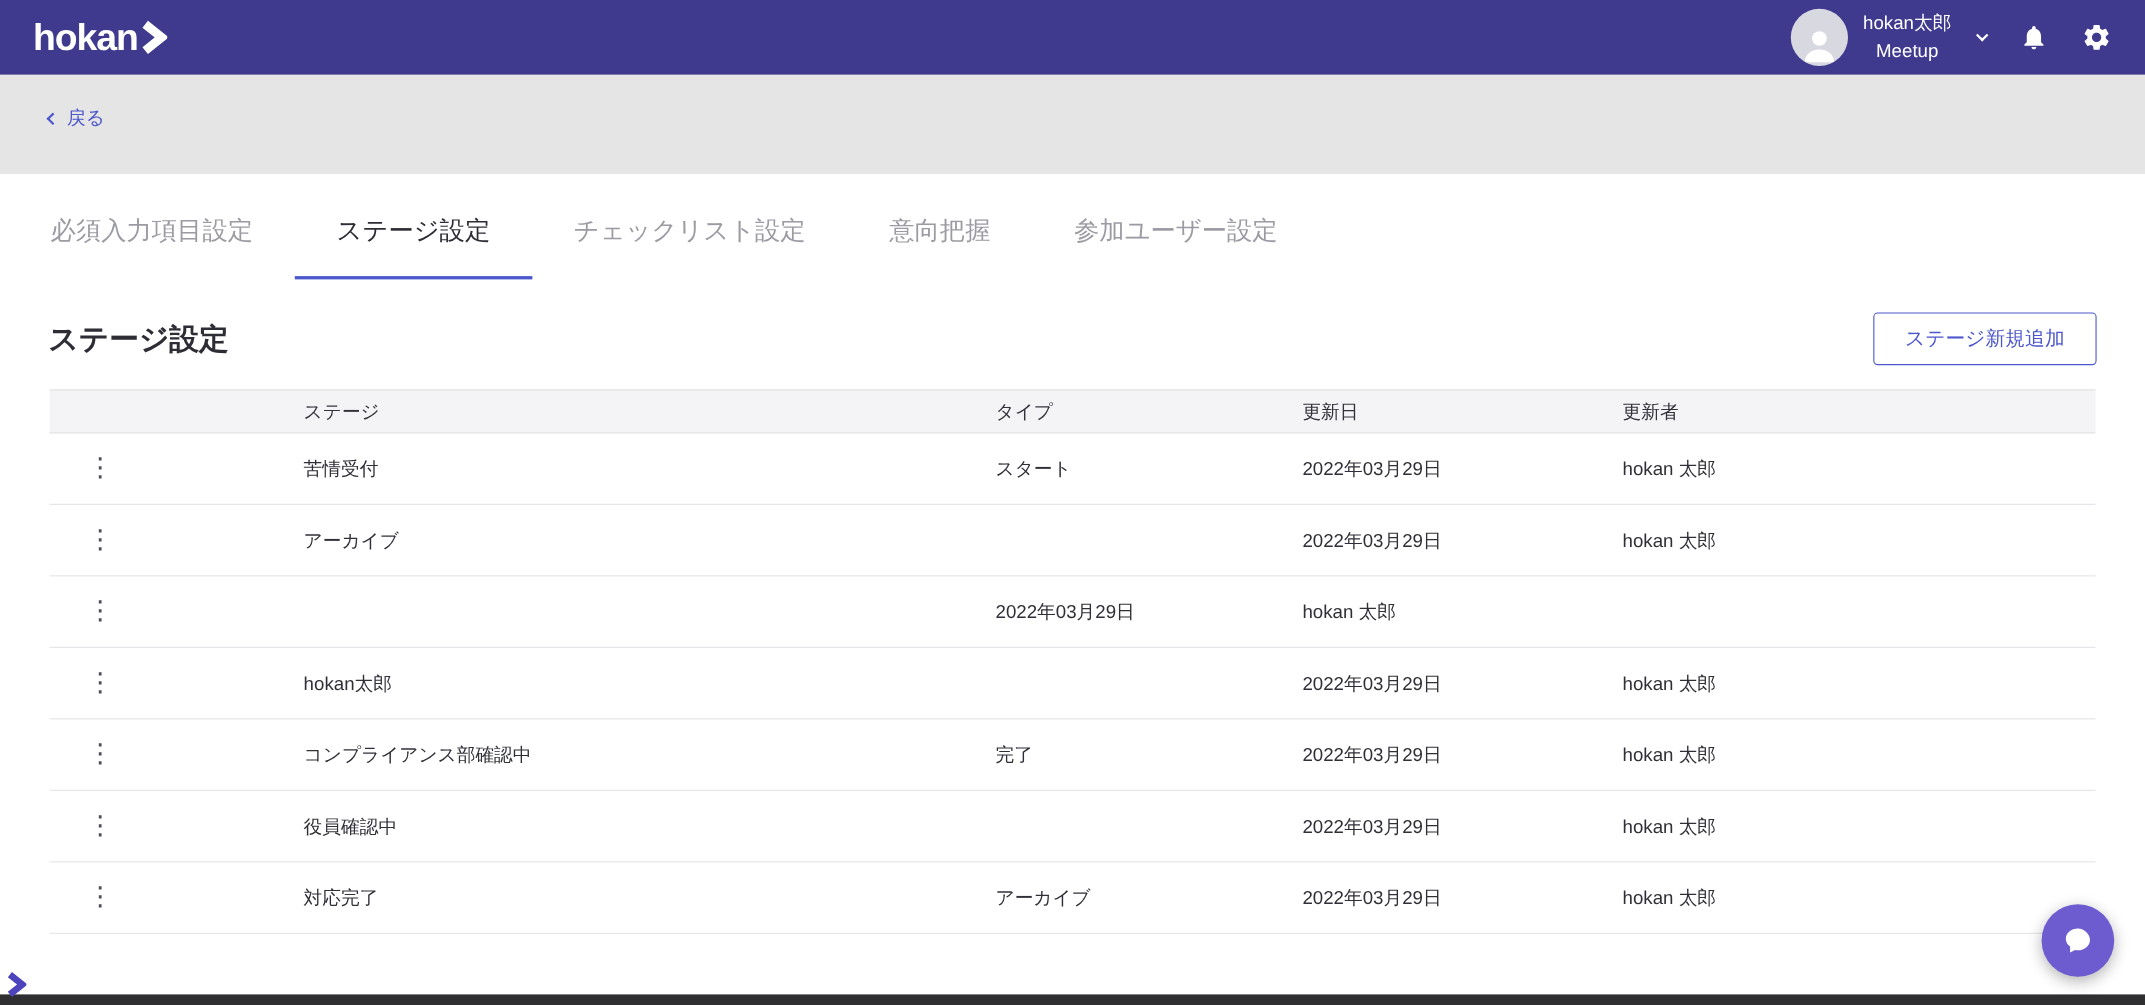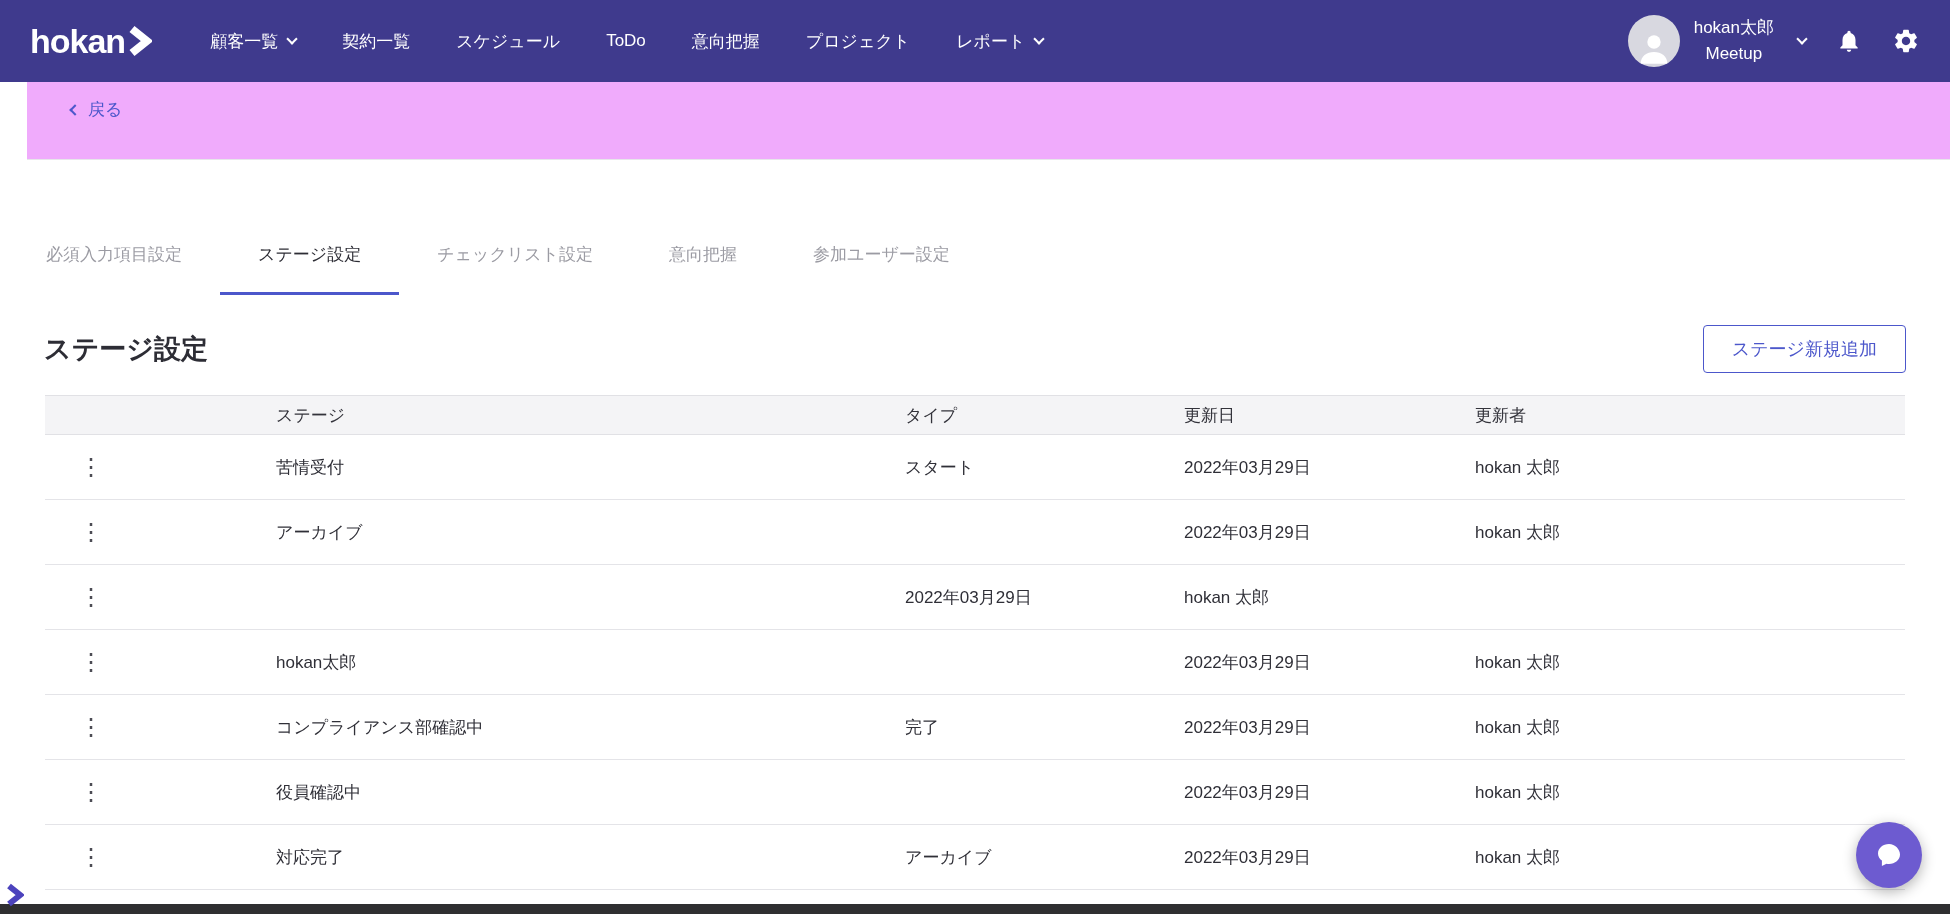--- a/index.html
+++ b/index.html
@@ -1,42 +1,42 @@
 <!DOCTYPE html>
 <html style="--navbar-bg: #3f3a8d; --accent: #4c57cb; --chat-fab-bg: #6d5bd0; --bottom-bar-bg: #2f2f31;"><head>
 <meta charset="utf-8">
 <style>
   * { margin:0; padding:0; box-sizing:border-box; }
   html,body { background:#e9e9ec; }
   body { font-family:"Liberation Sans","DejaVu Sans",sans-serif; }
   .app { position:relative; width:1950px; height:914px; background:#fff; overflow:hidden; }
 
   
-  .topbar { height:82px; background:var(--navbar-bg,#3f3a8d); display:flex; align-items:center; padding:0 30px; color:#fff; }
+  .topbar { height:68px; background:var(--navbar-bg,#3f3a8d); display:flex; align-items:center; padding:0 30px; color:#fff; }
   .logo { display:flex; align-items:center; gap:3px; cursor:pointer; }
   .logo-text { font-size:34px; font-weight:700; letter-spacing:-1px; }
   .nav { display:flex; align-items:center; gap:46px; margin-left:58px; }
   .nav-item { display:flex; align-items:center; font-size:17px; color:#fff; cursor:pointer; text-decoration:none; white-space:nowrap; }
   .chev { display:inline-block; width:8px; height:8px; }
   .chev-down { border-right:2px solid currentColor; border-bottom:2px solid currentColor; transform:rotate(45deg); margin-left:10px; margin-top:-5px; }
   .chev-left { border-left:2px solid currentColor; border-bottom:2px solid currentColor; transform:rotate(45deg); }
   .topbar-right { margin-left:auto; display:flex; align-items:center; gap:30px; }
   .user { display:flex; align-items:center; gap:14px; cursor:pointer; }
   .avatar { width:52px; height:52px; border-radius:50%; background:#d8d8e0; display:flex; align-items:flex-end; justify-content:center; overflow:hidden; }
   .user-text { display:flex; flex-direction:column; align-items:center; font-size:17px; line-height:1.55;text-align:right; }
   .iconbtn { background:none; border:none; cursor:pointer; display:flex; align-items:center; color:#fff; padding:0; }
 
   
-  .header-sec { background:#f0abfc; border-bottom:1px solid #e7e7ea; padding:16px 44px 38px;margin-left:27px; }
+  .header-sec { background:#e5e5e5; border-bottom:1px solid #e7e7ea; padding:28px 44px 38px; }
   .back { display:inline-flex; align-items:center; gap:9px; color:var(--accent,#4c57cb); font-size:17px; cursor:pointer; text-decoration:none; }
   .title { margin-top:15px; font-size:34px; font-weight:700; color:#3b3b45; letter-spacing:1px; }
 
   
   .tabs { display:flex; padding:36px 44px 0; align-items:flex-end; }
-  .tab { font-size:17px; color:#9b9ba3; padding:0 38px 26px; cursor:pointer; border-bottom:3px solid transparent; white-space:nowrap;margin-top:47px; }
+  .tab { font-size:23px; color:#9b9ba3; padding:0 38px 26px; cursor:pointer; border-bottom:3px solid transparent; white-space:nowrap; }
   .tab:first-child { padding-left:2px; }
   .tab.active { color:#2d2d35; border-bottom-color:var(--accent,#4c57cb); font-weight:500; }
 
   
   .section-head { display:flex; justify-content:space-between; align-items:center; padding:30px 44px 22px; }
   .section-title { font-size:27px; font-weight:700; color:#2d2d35; }
   .add-btn { background:#fff; border:1px solid var(--accent,#4c57cb); color:var(--accent,#4c57cb); font-size:18px; padding:11px 28px; border-radius:4px; cursor:pointer; font-family:inherit; }
 
   
   .table { margin:0 45px; }
@@ -57,45 +57,20 @@
 
 <div class="app">
 
   <header class="topbar">
     <div class="logo">
       <span class="logo-text">hokan</span>
       <svg width="24" height="32" viewBox="0 0 24 32">
           <path d="M4 4 L19 16 L4 28" stroke="#fff" stroke-width="8" fill="none"></path>
         </svg>
     </div>
-    <nav class="nav" id="nav">
-        <a class="nav-item">
-          <span>顧客一覧</span>
-          <i class="chev chev-down"></i>
-        </a>
-        <a class="nav-item">
-          <span>契約一覧</span>
-        </a>
-        <a class="nav-item">
-          <span>スケジュール</span>
-        </a>
-        <a class="nav-item">
-          <span>ToDo</span>
-        </a>
-        <a class="nav-item">
-          <span>意向把握</span>
-        </a>
-        <a class="nav-item">
-          <span>プロジェクト</span>
-        </a>
-        <a class="nav-item">
-          <span>レポート</span>
-          <i class="chev chev-down"></i>
-        </a>
-      </nav>
     <div class="topbar-right">
       <div class="user">
         <div class="avatar">
           <svg width="40" height="40" viewBox="0 0 24 24">
               <circle cx="12" cy="9" r="4" fill="#fff"></circle>
               <path d="M4 22c0-4.4 3.6-7 8-7s8 2.6 8 7" fill="#fff"></path>
             </svg>
         </div>
         <div class="user-text">
           <div class="user-name">hokan太郎</div>

